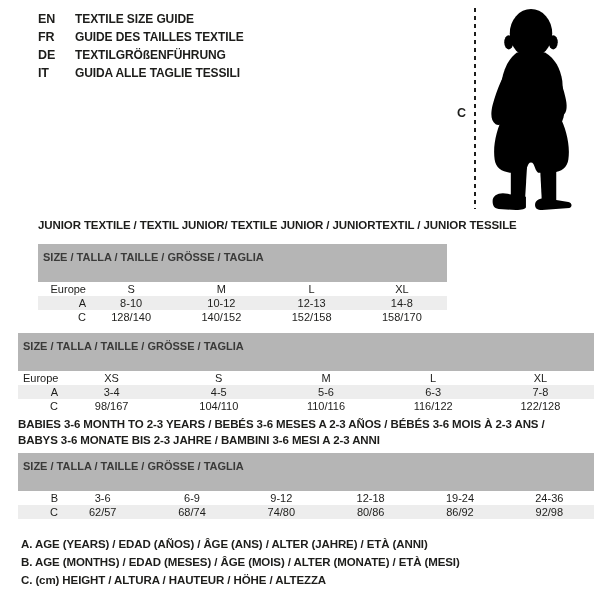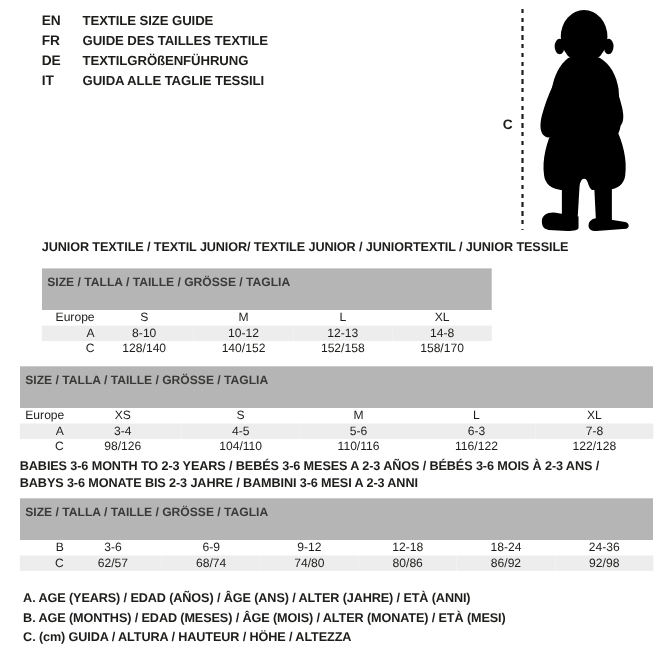--- a/index.html
+++ b/index.html
@@ -183,21 +183,21 @@
         <tr>
           <td class="row-label">A</td>
           <td>3-4</td>
           <td>4-5</td>
           <td>5-6</td>
           <td>6-3</td>
           <td>7-8</td>
         </tr>
         <tr>
           <td class="row-label">C</td>
-          <td>98/126</td>
+          <td>98/167</td>
           <td>104/110</td>
           <td>110/116</td>
           <td>116/122</td>
           <td>122/128</td>
         </tr>
       </tbody>
     </table>
   </div>
 
   <div class="section s3">
@@ -218,35 +218,35 @@
             <th class="size-bar" colspan="7">SIZE / TALLA / TAILLE / GRÖSSE / TAGLIA</th>
           </tr>
       </thead>
       <tbody>
         <tr>
           <td class="row-label">B</td>
           <td>3-6</td>
           <td>6-9</td>
           <td>9-12</td>
           <td>12-18</td>
-          <td>18-24</td>
+          <td>19-24</td>
           <td>24-36</td>
         </tr>
         <tr>
           <td class="row-label">C</td>
           <td>62/57</td>
           <td>68/74</td>
           <td>74/80</td>
           <td>80/86</td>
           <td>86/92</td>
           <td>92/98</td>
         </tr>
       </tbody>
     </table>
   </div>
 
   <div class="footnotes">
     <div class="footnote">A. AGE (YEARS) / EDAD (AÑOS) / ÂGE (ANS) / ALTER (JAHRE) / ETÀ (ANNI)</div>
     <div class="footnote">B. AGE (MONTHS) / EDAD (MESES) / ÂGE (MOIS) / ALTER (MONATE) / ETÀ (MESI)</div>
-    <div class="footnote">C. (cm) GUIDA / ALTURA / HAUTEUR / HÖHE / ALTEZZA</div>
+    <div class="footnote">C. (cm) HEIGHT / ALTURA / HAUTEUR / HÖHE / ALTEZZA</div>
   </div>
 
 </div>
 
 </body></html>

